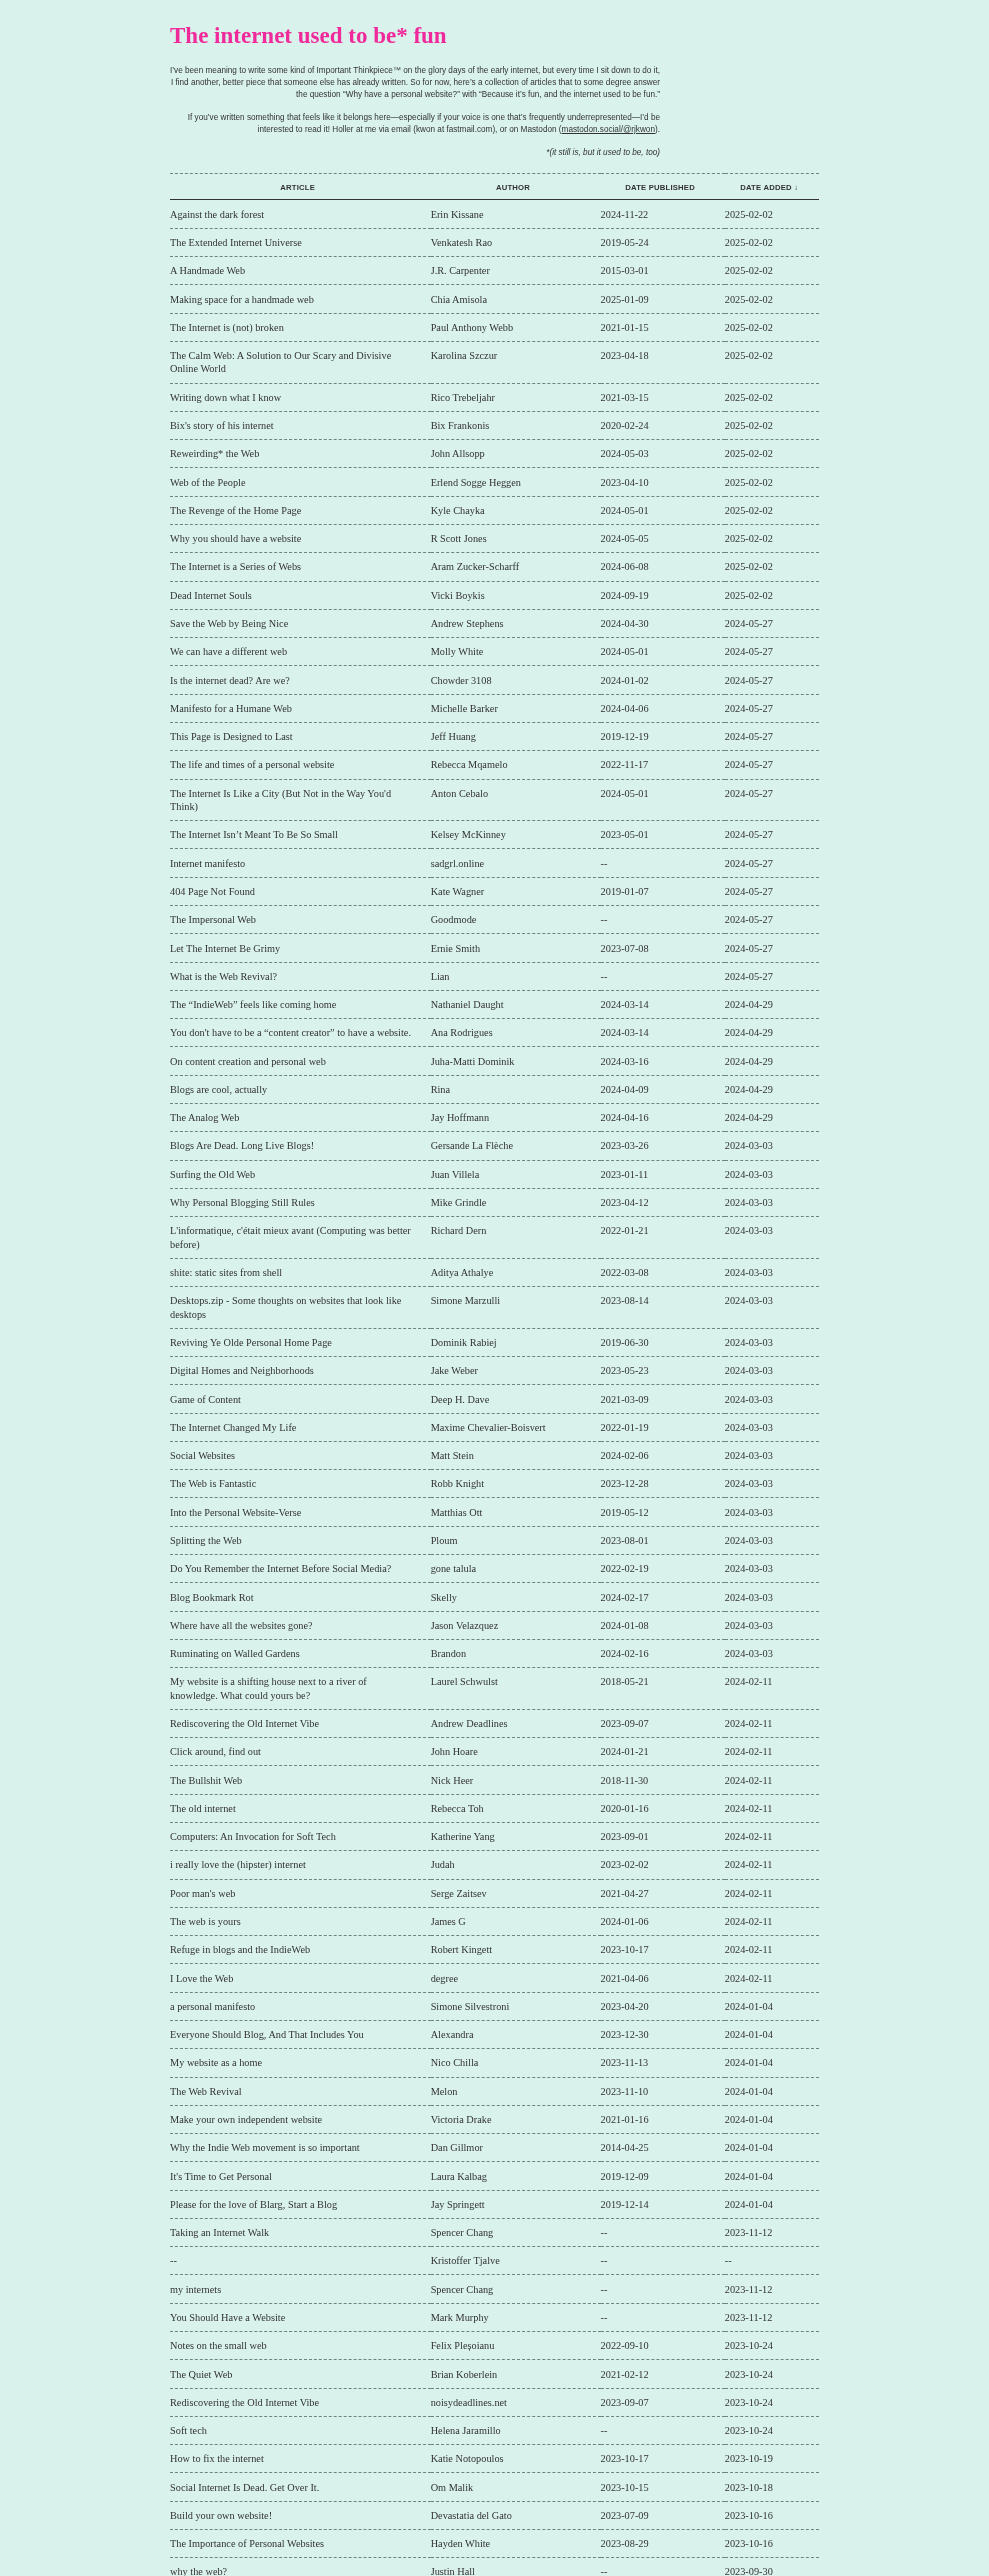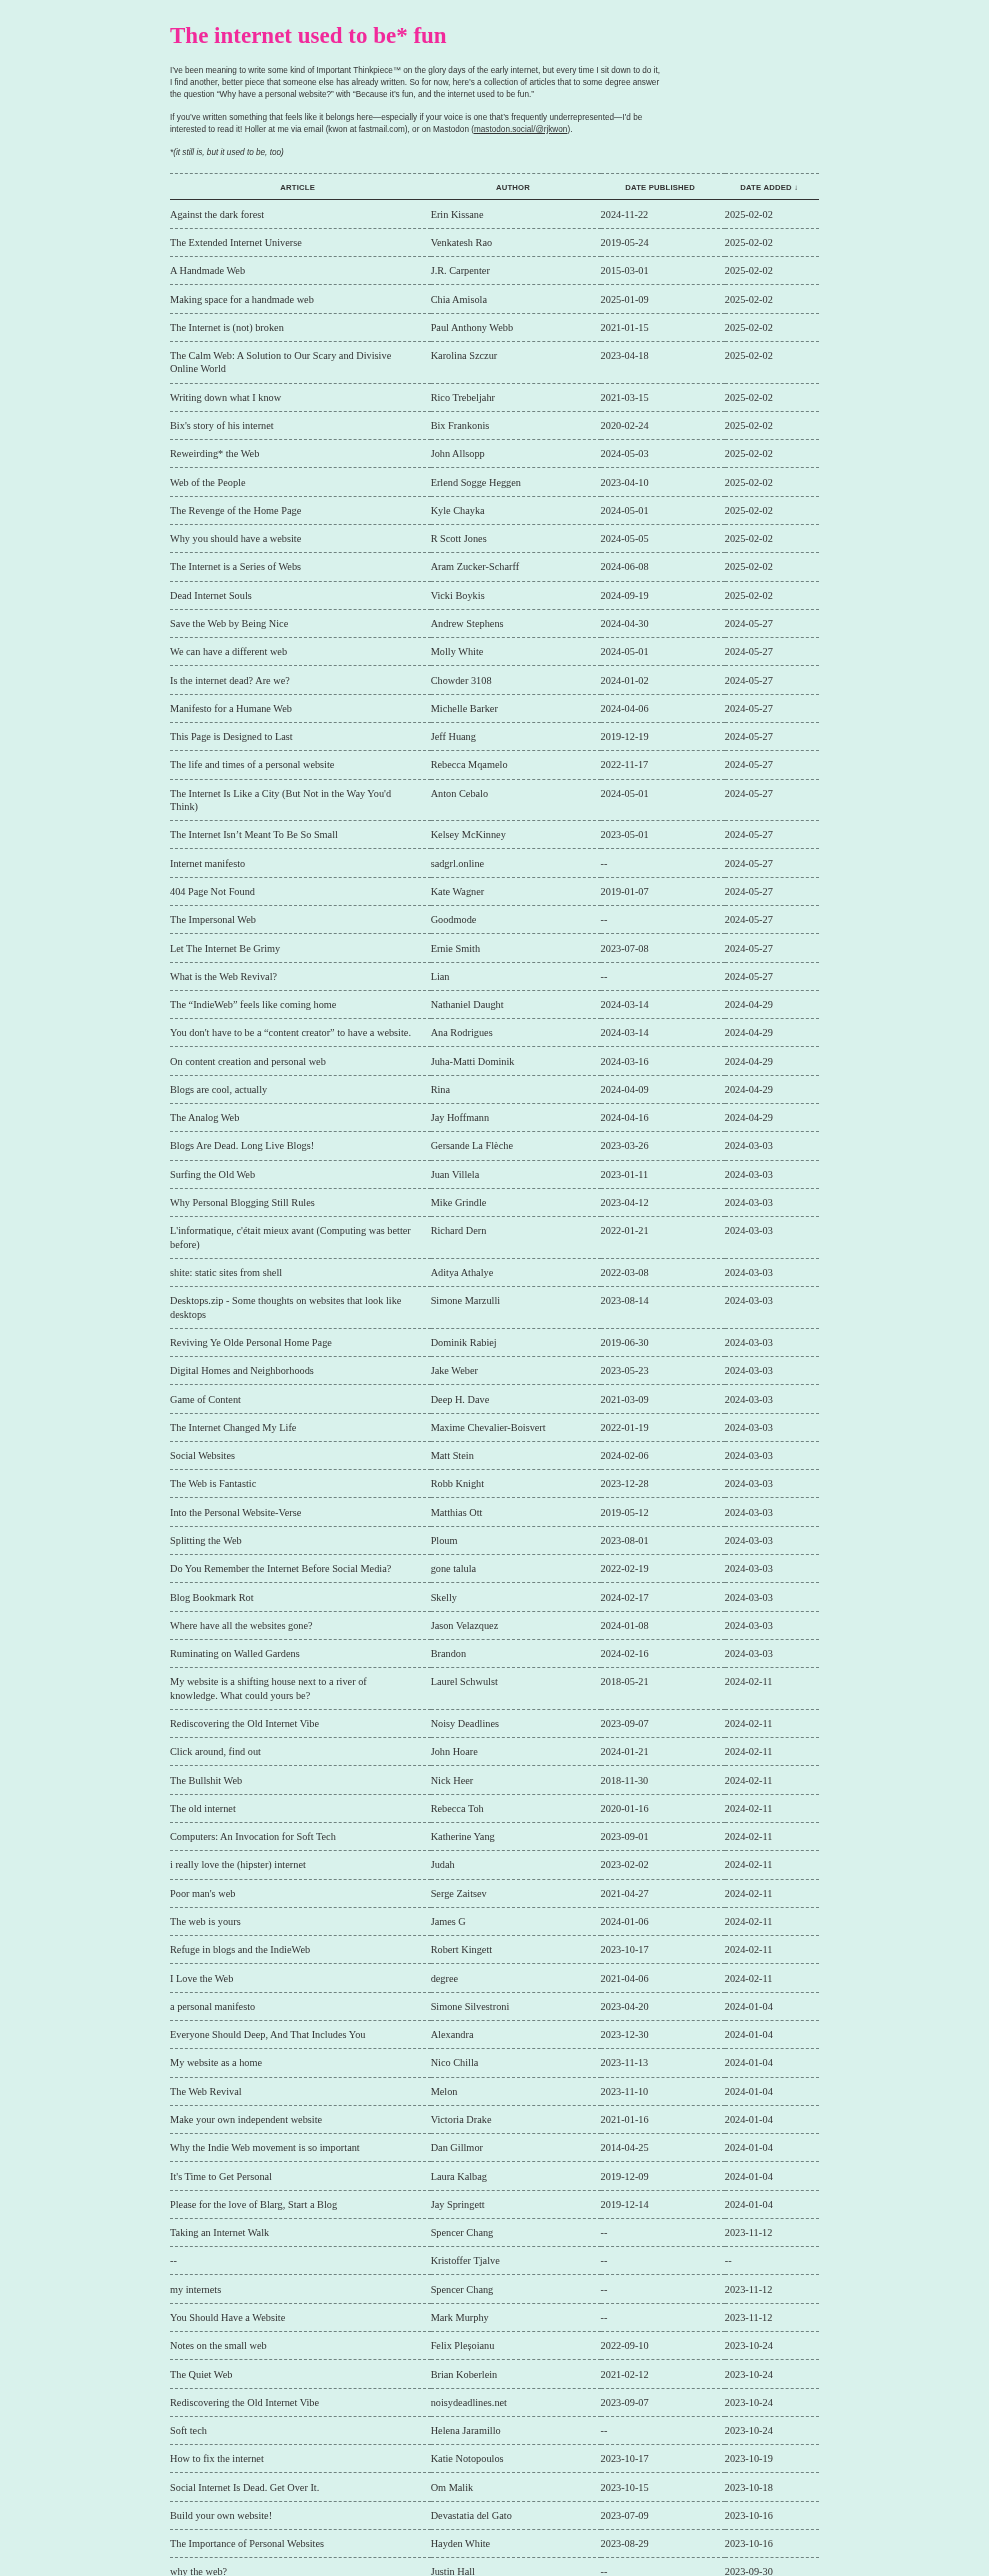--- a/index.html
+++ b/index.html
@@ -18,21 +18,21 @@
     font-weight: 700;
     font-size: 23px;
     color: #f12a9b;
     margin: 0 0 15.5px 0;
   }
   .intro {
     max-width: 490px;
     font-size: 8.2px;
     line-height: 12px;
   }
-  .intro p { margin: 0 0 11.3px 0; }
+  .intro p { margin: 0 0 11.3px 0; text-align: right; }
   .intro .footnote { font-style: italic; }
   .intro a {
     color: #333;
     text-decoration: underline;
     cursor: pointer;
   }
   table.articles {
     width: 100%;
     border-collapse: collapse;
     margin-top: 14.4px;
@@ -400,21 +400,21 @@
           <td>2024-03-03</td>
         </tr>
         <tr>
           <td class="article-cell"><span class="article-link">My website is a shifting house next to a river of knowledge. What could yours be?</span></td>
           <td>Laurel Schwulst</td>
           <td>2018-05-21</td>
           <td>2024-02-11</td>
         </tr>
         <tr>
           <td class="article-cell"><span class="article-link">Rediscovering the Old Internet Vibe</span></td>
-          <td>Noisy Deadlines</td>
+          <td>Andrew Deadlines</td>
           <td>2023-09-07</td>
           <td>2024-02-11</td>
         </tr>
         <tr>
           <td class="article-cell"><span class="article-link">Click around, find out</span></td>
           <td>John Hoare</td>
           <td>2024-01-21</td>
           <td>2024-02-11</td>
         </tr>
         <tr>
@@ -465,21 +465,21 @@
           <td>2021-04-06</td>
           <td>2024-02-11</td>
         </tr>
         <tr>
           <td class="article-cell"><span class="article-link">a personal manifesto</span></td>
           <td>Simone Silvestroni</td>
           <td>2023-04-20</td>
           <td>2024-01-04</td>
         </tr>
         <tr>
-          <td class="article-cell"><span class="article-link">Everyone Should Deep, And That Includes You</span></td>
+          <td class="article-cell"><span class="article-link">Everyone Should Blog, And That Includes You</span></td>
           <td>Alexandra</td>
           <td>2023-12-30</td>
           <td>2024-01-04</td>
         </tr>
         <tr>
           <td class="article-cell"><span class="article-link">My website as a home</span></td>
           <td>Nico Chilla</td>
           <td>2023-11-13</td>
           <td>2024-01-04</td>
         </tr>

